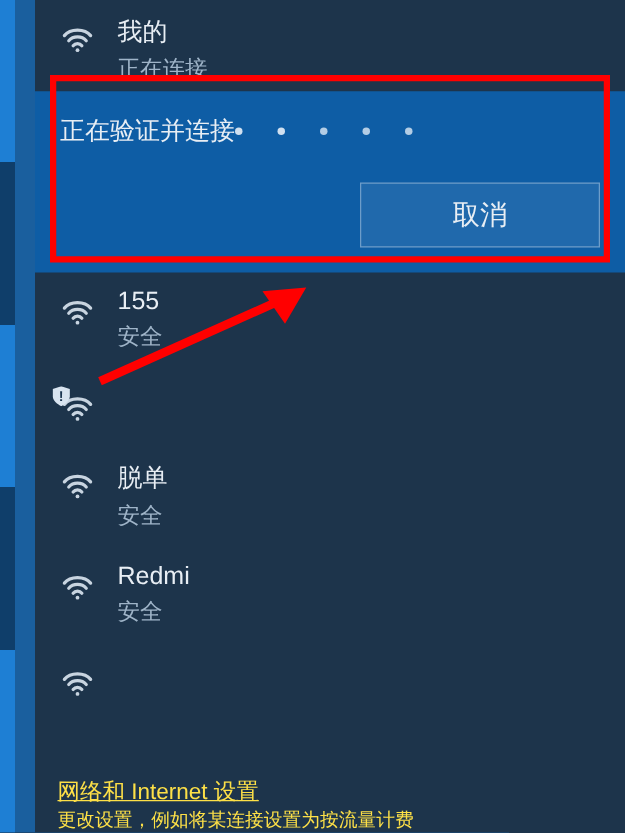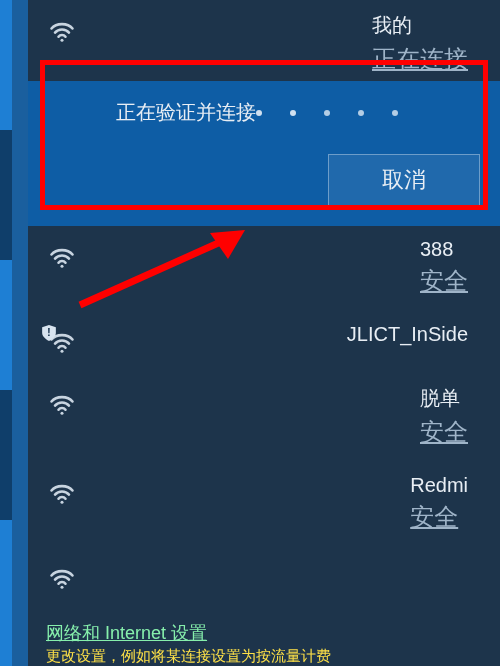--- a/index.html
+++ b/index.html
@@ -1,35 +1,35 @@
 <!DOCTYPE html>
 <html><head>
   <meta charset="utf-8">
   <style>
     * { margin: 0; padding: 0; box-sizing: border-box; font-family: 'Microsoft YaHei', 'Segoe UI', sans-serif; }
     body { width: 500px; height: 666px; background: #1a5f9e; position: relative; overflow: hidden; }
     .panel { position: absolute; left: 28px; top: 0; right: 0; bottom: 0; background: rgba(30, 45, 60, 0.85); display: flex; flex-direction: column; }
     .stripe { position: absolute; left: 0; top: 0; width: 12px; height: 100%; background: linear-gradient(#1e7fd4 0 130px, #0f3e6a 130px 260px, #1e7fd4 260px 390px, #0f3e6a 390px 520px, #1e7fd4 520px 666px); }
-    .net { display: flex; align-items: flex-start; padding: 12px 32px 14px 18px; gap: 16px; cursor: pointer; justify-content: space-between; }
+    .net { display: flex; align-items: flex-start; padding: 12px 32px 14px 18px; gap: 16px; cursor: pointer; }
     .icon-wrap { width: 32px; height: 32px; display: flex; align-items: center; justify-content: center; flex-shrink: 0; margin-top: 4px; position: relative; }
     .wifi-icon { width: 28px; height: 28px; }
     .wifi-icon path { fill: none; stroke: #c8d4e0; stroke-width: 2.2; stroke-linecap: round; }
     .shield-badge { position: absolute; top: -2px; left: -4px; width: 14px; height: 16px; }
     .net-info { display: flex; flex-direction: column; gap: 4px; }
     .net-name { color: #e8eef4; font-size: 20px; font-weight: 400; }
-    .net-sub { color: #9fb4c8; font-size: 24px; text-decoration: underline; }
+    .net-sub { color: #9fb4c8; font-size: 18px; }
     .active-block { background: #0e5da5; padding: 18px 20px 20px 20px; position: relative; }
-    .status-row { display: flex; align-items: center; justify-content: center; margin-bottom: 28px; }
+    .status-row { display: flex; align-items: center; justify-content: flex-start; margin-bottom: 28px; }
     .status-text { color: #e8eef4; font-size: 20px; }
     .dots { display: flex; gap: 28px; padding-right: 14px; }
     .dot { width: 6px; height: 6px; background: #d0e0f0; border-radius: 50%; }
     .dot:nth-child(1), .dot:nth-child(2) { opacity: 1; }
     .dot:nth-child(3), .dot:nth-child(4), .dot:nth-child(5) { opacity: 0.85; }
-    .cancel-btn { display: block; margin-left: auto; width: 152px; height: 52px; border: 1px solid rgba(255,255,255,0.35); background: rgba(255,255,255,0.08); color: #e8eef4; font-size: 22px; cursor: pointer; font-family: inherit; }
-    .settings-link { padding: 8px 18px 2px 18px; color: #86efac; font-size: 18px; cursor: pointer; text-decoration: underline; }
+    .cancel-btn { display: block; margin-left: auto; width: 192px; height: 52px; border: 1px solid rgba(255,255,255,0.35); background: rgba(255,255,255,0.08); color: #e8eef4; font-size: 22px; cursor: pointer; font-family: inherit; }
+    .settings-link { padding: 8px 18px 2px 18px; color: #fde047; font-size: 18px; cursor: pointer; text-decoration: underline; }
     .settings-sub { padding: 0 18px; color: #fde047; font-size: 15px; }
     .annotation-box { position: absolute; border: 5px solid #ff0000; pointer-events: none; z-index: 100; }
     .arrow-svg { position: absolute; pointer-events: none; z-index: 101; }
   </style>
 </head>
 <body>
 
 <div class="stripe"></div>
 
 <div class="panel">
@@ -66,40 +66,39 @@
   <div class="net">
     <div class="icon-wrap">
       <svg class="wifi-icon" viewBox="0 0 24 24">
           <path d="M3 9 C7 4 17 4 21 9"></path>
           <path d="M6 12.5 C9 9 15 9 18 12.5"></path>
           <path d="M9 16 C10.5 14 13.5 14 15 16"></path>
           <circle cx="12" cy="19" r="1.3" fill="#c8d4e0" stroke="none"></circle>
         </svg>
     </div>
     <div class="net-info">
-      <span class="net-name">388</span>
+      <span class="net-name">155</span>
       <span class="net-sub">安全</span>
     </div>
   </div>
 
   <div class="net">
     <div class="icon-wrap">
       <svg class="wifi-icon" viewBox="0 0 24 24">
           <path d="M3 9 C7 4 17 4 21 9"></path>
           <path d="M6 12.5 C9 9 15 9 18 12.5"></path>
           <path d="M9 16 C10.5 14 13.5 14 15 16"></path>
           <circle cx="12" cy="19" r="1.3" fill="#c8d4e0" stroke="none"></circle>
         </svg>
       <svg class="shield-badge" viewBox="0 0 12 14">
           <path d="M6 0 L12 2 L12 7 C12 11 6 14 6 14 C6 14 0 11 0 7 L0 2 Z" fill="#d8e4f0"></path>
           <text x="6" y="10" text-anchor="middle" font-size="10" fill="#1a3550" font-weight="bold">!</text>
         </svg>
     </div>
     <div class="net-info">
-      <span class="net-name">JLICT_InSide</span>
     </div>
   </div>
 
   <div class="net">
     <div class="icon-wrap">
       <svg class="wifi-icon" viewBox="0 0 24 24">
           <path d="M3 9 C7 4 17 4 21 9"></path>
           <path d="M6 12.5 C9 9 15 9 18 12.5"></path>
           <path d="M9 16 C10.5 14 13.5 14 15 16"></path>
           <circle cx="12" cy="19" r="1.3" fill="#c8d4e0" stroke="none"></circle>

